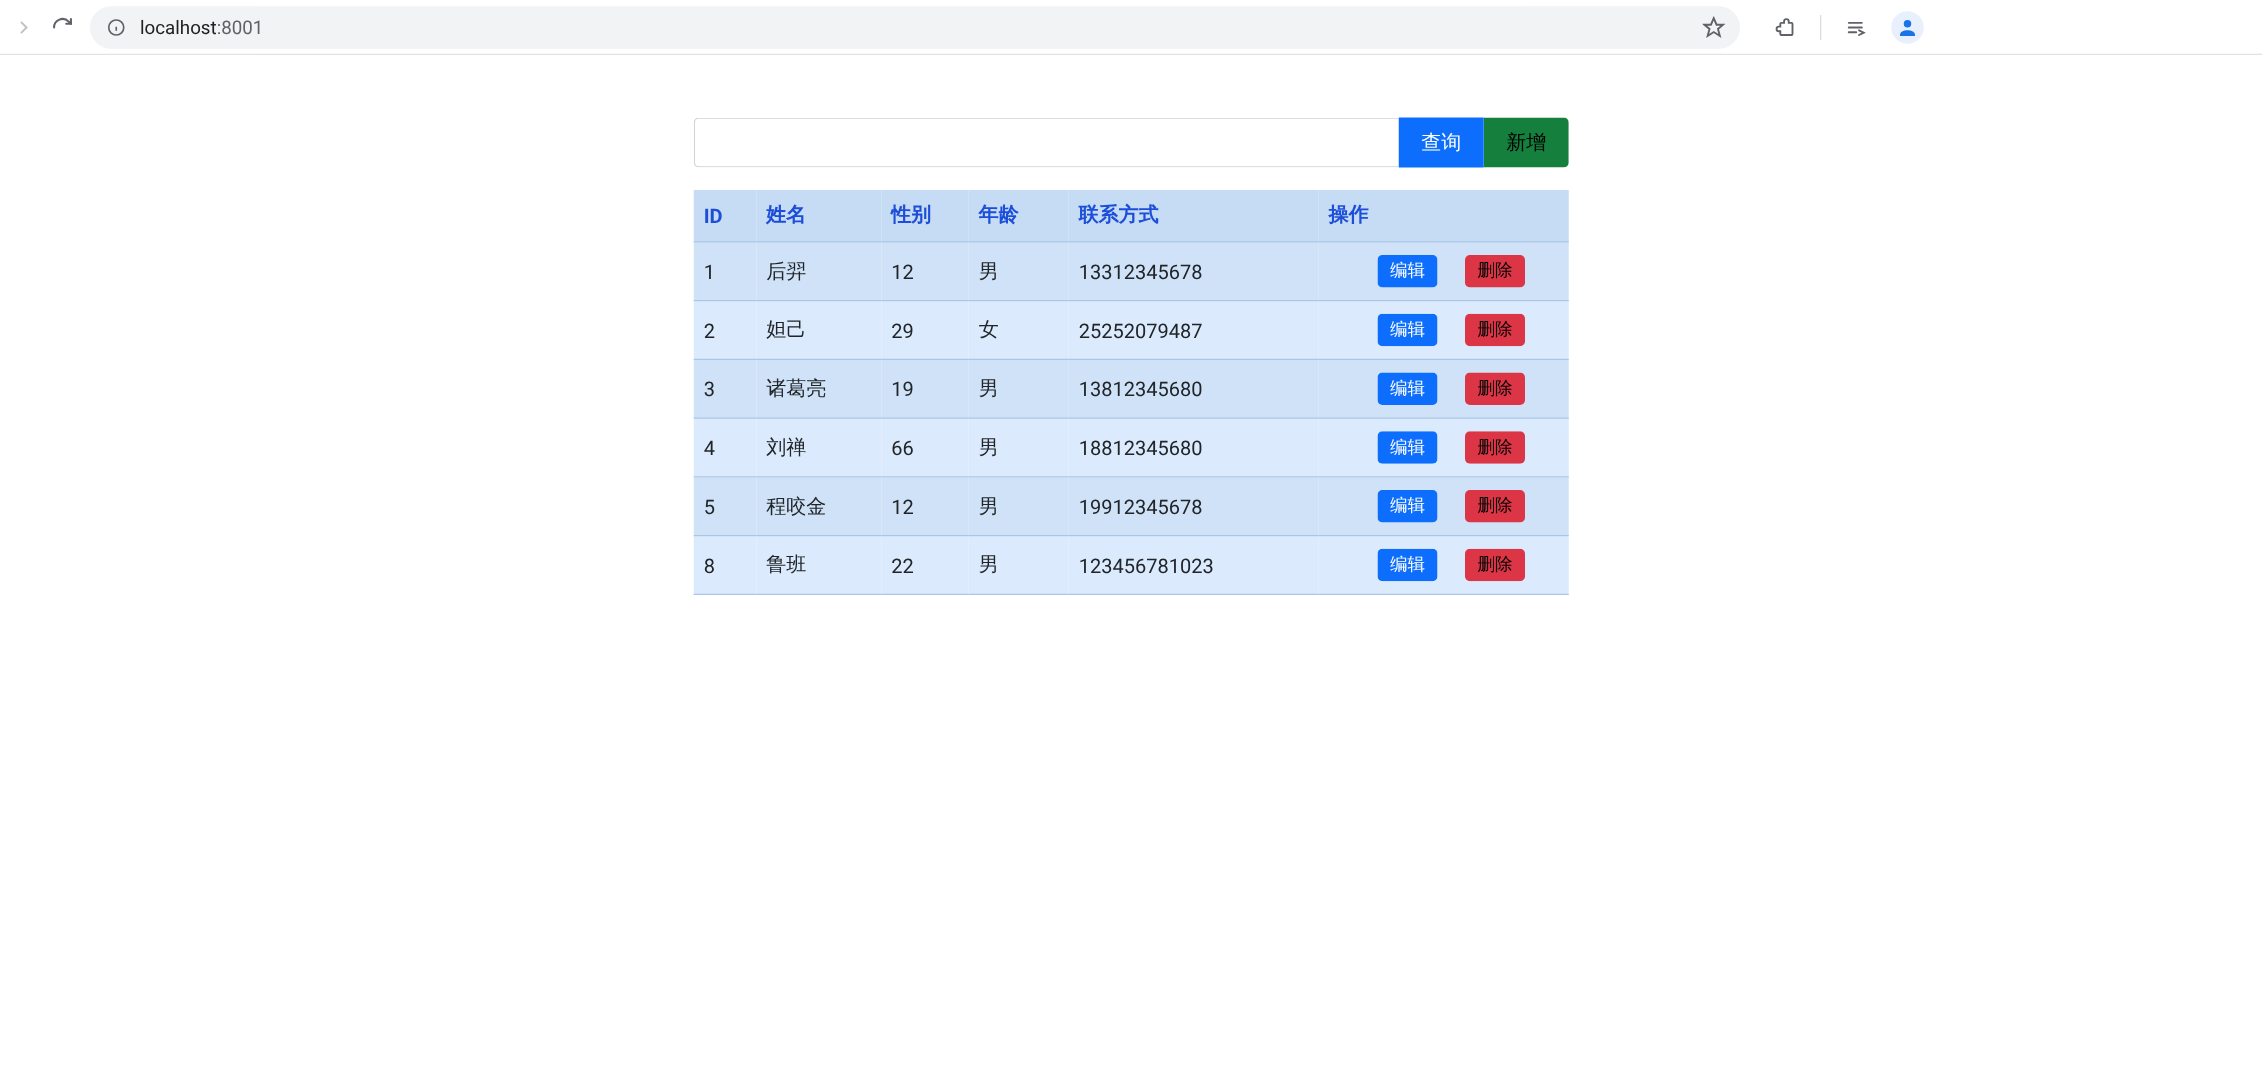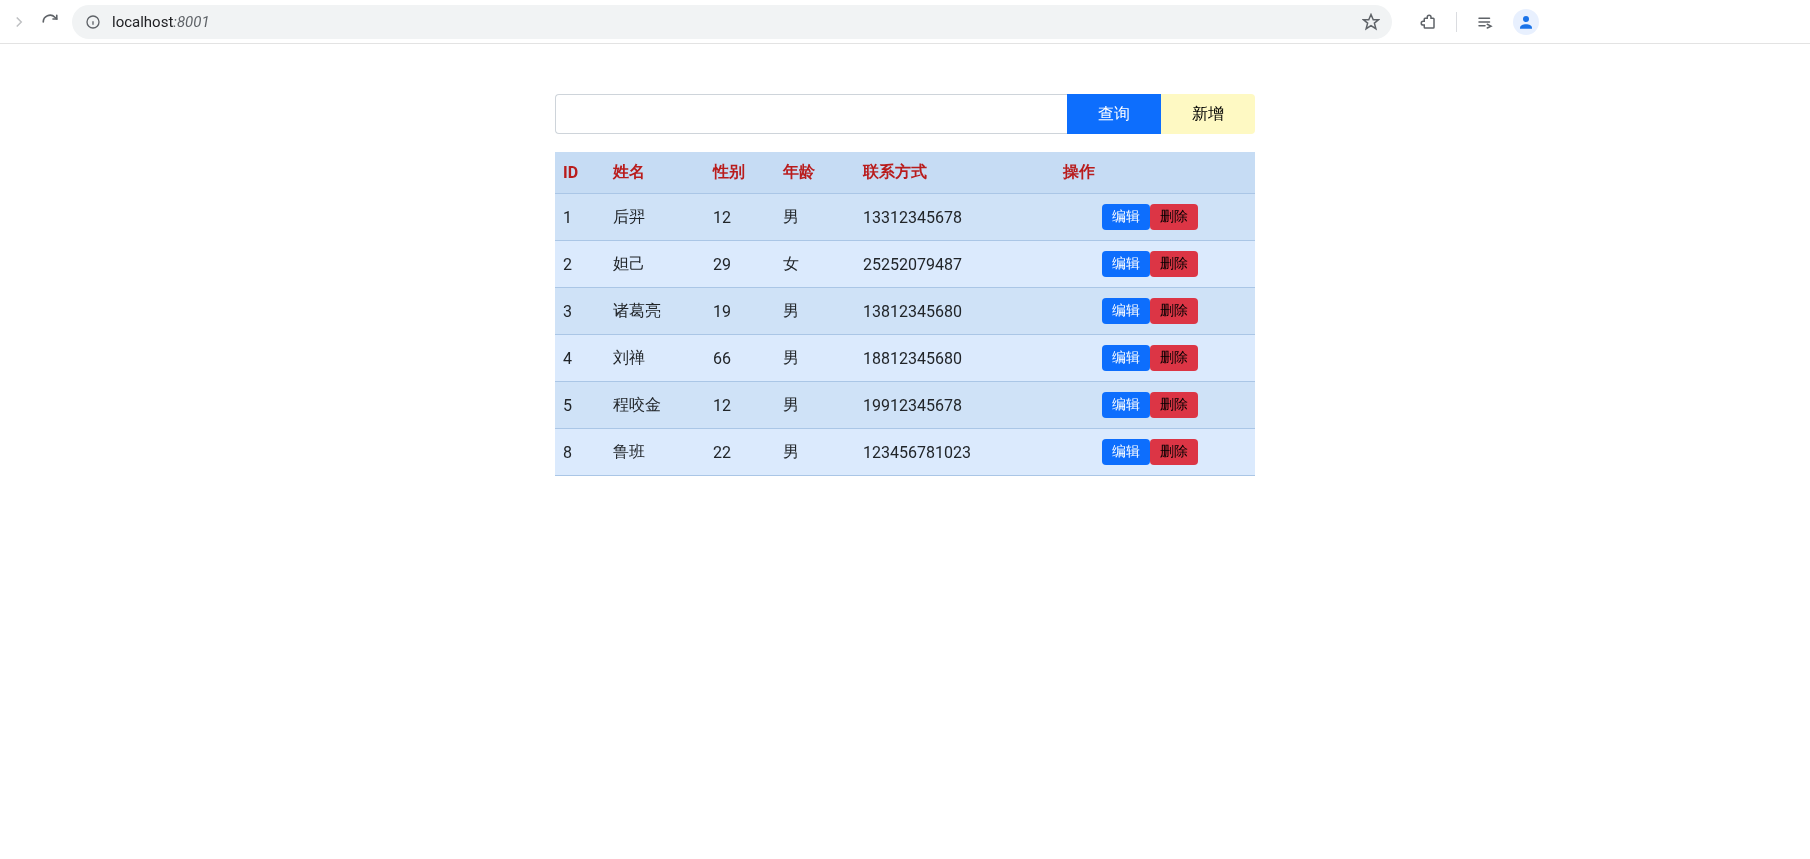--- a/index.html
+++ b/index.html
@@ -40,21 +40,21 @@
     padding: 0 12px;
     gap: 10px;
     max-width: 1320px;
   }
   .site-info {
     width: 18px; height: 18px;
     display:flex; align-items:center; justify-content:center;
     color:#5f6368;
   }
   .omnibox-text { font-size: 15px; color:#202124; }
-  .omnibox-text .path { color:#5f6368;font-style:italic; }
+  .omnibox-text .path { color:#5f6368; }
   .omnibox-spacer { flex:1; }
   .star { width:18px; height:18px; color:#5f6368; display:flex;align-items:center;justify-content:center; }
   .toolbar-icons { display:flex; align-items:center; gap:18px; padding:0 6px 0 14px; }
   .tb-icon { width:20px; height:20px; color:#5f6368; display:flex;align-items:center;justify-content:center; cursor:pointer;}
   .tb-sep { width:1px; height:20px; background:#dadce0; }
   .avatar {
     width:26px;height:26px;border-radius:50%;
     background:#e8f0fe; display:flex;align-items:center;justify-content:center;
   }
   .avatar svg{color:#1a73e8;}
@@ -80,54 +80,54 @@
     border-right:none;
     border-radius:4px 0 0 4px;
     padding:6px 12px;
     font-size:16px;
     outline:none;
   }
   .btn {
     display:inline-flex;
     align-items:center;
     justify-content:center;
-    padding:6px 30px;
+    padding:6px 17px;
     font-size:16px;
     border:1px solid transparent;
     cursor:pointer;
     white-space:nowrap;
   }
   .btn-primary { background:#0d6efd; color:#fff; }
-  .btn-warning { background:#fef9c3; color:#000; border-radius:0 4px 4px 0; }
+  .btn-warning { background:#15803d; color:#000; border-radius:0 4px 4px 0; }
   .btn-sm { padding:3px 9px; font-size:14px; border-radius:4px; }
   .btn-danger { background:#dc3545; color:#000000; }
 
   .input-group .btn-primary { border-radius:0; }
 
   table.table {
     width:100%;
     border-collapse:collapse;
     font-size:16px;
   }
   table.table thead th {
     text-align:left;
     font-weight:700;
     padding:10px 8px;
     background:#c6dcf4;
     border-bottom:1px solid #aac6e6;
-    color:#b91c1c;
+    color:#1d4ed8;
   }
   table.table tbody td {
     padding:10px 8px;
     border-bottom:1px solid #aac6e6;
     vertical-align:middle;
   }
   .table-striped tbody tr:nth-child(odd){ background:#cfe2f7; }
   .table-striped tbody tr:nth-child(even){ background:#dbeafd; }
-  .row-actions { display:flex; gap:0;padding-left:39px; }
+  .row-actions { display:flex; gap:22px;padding-left:39px; }
 
   .col-id{width:50px;}
   .col-name{width:100px;}
   .col-gender{width:70px;font-family:Liberation Mono, monospace;}
   .col-age{width:80px;}
   .col-contact{width:200px;}
 </style>
 </head>
 <body>
 

